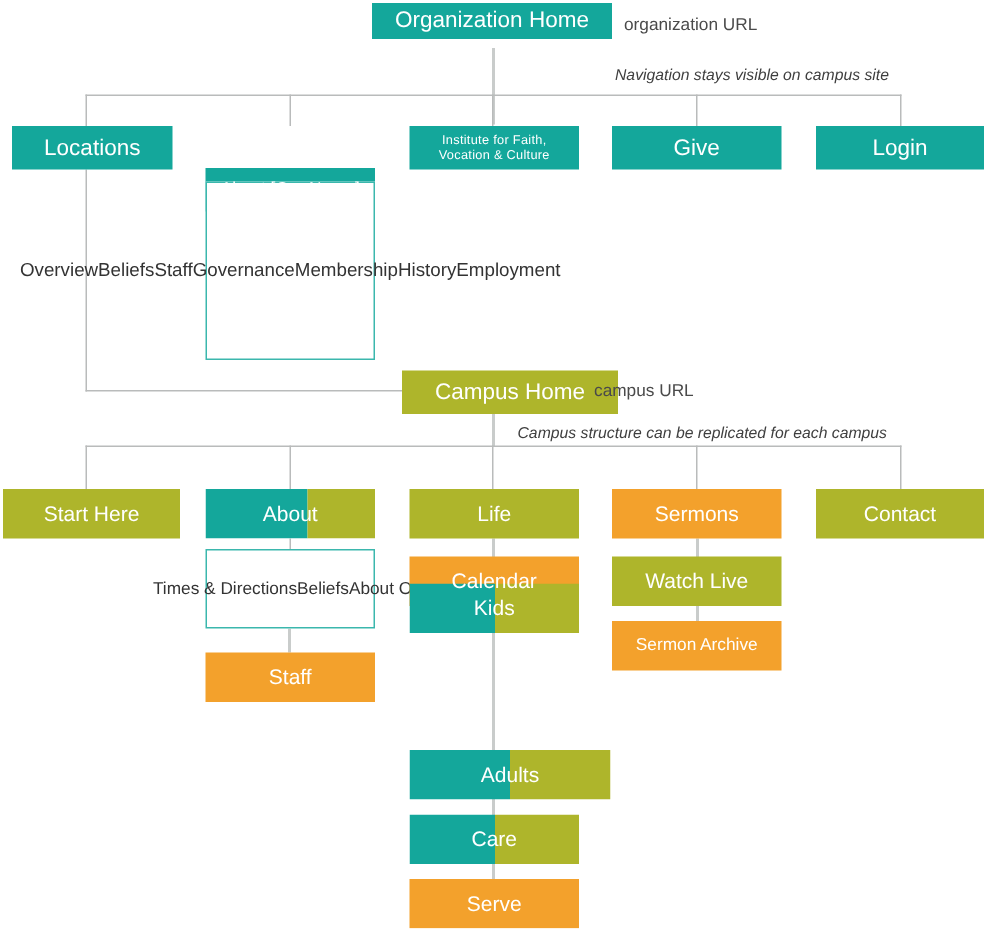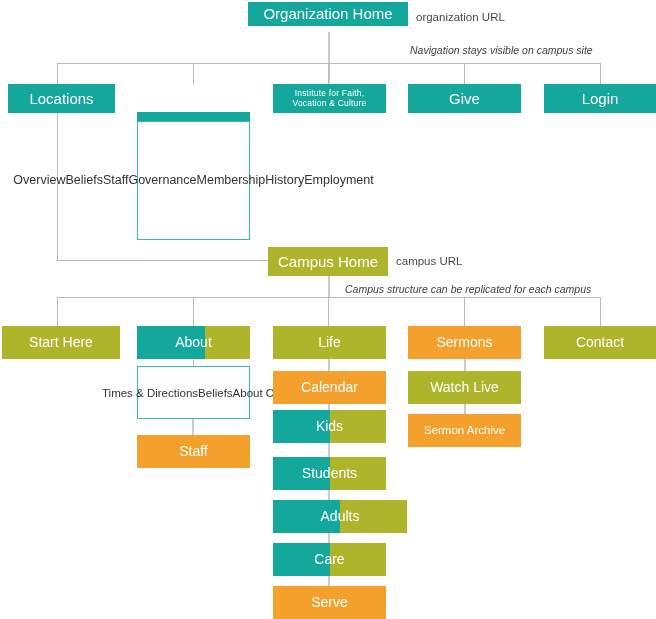--- a/index.html
+++ b/index.html
@@ -164,21 +164,21 @@
   <div class="sublist" style="left:137px; top:121px; width:113px; height:119px;">
     <div class="item">Overview</div>
     <div class="item">Beliefs</div>
     <div class="item">Staff</div>
     <div class="item">Governance</div>
     <div class="item">Membership</div>
     <div class="item">History</div>
     <div class="item">Employment</div>
   </div>
 
-  <div class="node olive sz-lg" style="left:268px; top:247px; width:120px; height:29px;">
+  <div class="node olive sz-lg" style="left:268px; top:247px; width:144px; height:29px;">
     <span class="label">Campus Home</span>
   </div>
   <div class="annot" style="left:396px; top:255px;">campus URL</div>
 
   <div class="annot italic" style="left:345px; top:283px;">Campus structure can be replicated for each campus</div>
 
   <div class="node olive sz-md" style="left:2px; top:326px; width:118px; height:33px;">
     <span class="label">Start Here</span>
   </div>
 
@@ -207,31 +207,26 @@
   </div>
 
   <div class="node orange sz-md" style="left:137px; top:435px; width:113px; height:33px;">
     <span class="label">Staff</span>
   </div>
 
   <div class="node orange sz-md" style="left:273px; top:371px; width:113px; height:33px;">
     <span class="label">Calendar</span>
   </div>
 
-  <div class="node sz-md" style="left:273px; top:410px; width:113px; height:33px;">
+  <div class="node sz-md" style="left:273px; top:389px; width:113px; height:33px;">
     <span class="split-bg teal" style="left:0; width:50%;"></span>
     <span class="split-bg olive" style="left:50%; right:0;"></span>
     <span class="label">Kids</span>
   </div>
 
-  <div class="node sz-md" style="left:273px; top:457px; width:113px; height:33px;">
-    <span class="split-bg teal" style="left:0; width:50%;"></span>
-    <span class="split-bg olive" style="left:50%; right:0;"></span>
-    <span class="label">Students</span>
-  </div>
 
   <div class="node sz-md" style="left:273px; top:500px; width:134px; height:33px;">
     <span class="split-bg teal" style="left:0; width:50%;"></span>
     <span class="split-bg olive" style="left:50%; right:0;"></span>
     <span class="label">Adults</span>
   </div>
 
   <div class="node sz-md" style="left:273px; top:543px; width:113px; height:33px;">
     <span class="split-bg teal" style="left:0; width:50%;"></span>
     <span class="split-bg olive" style="left:50%; right:0;"></span>

